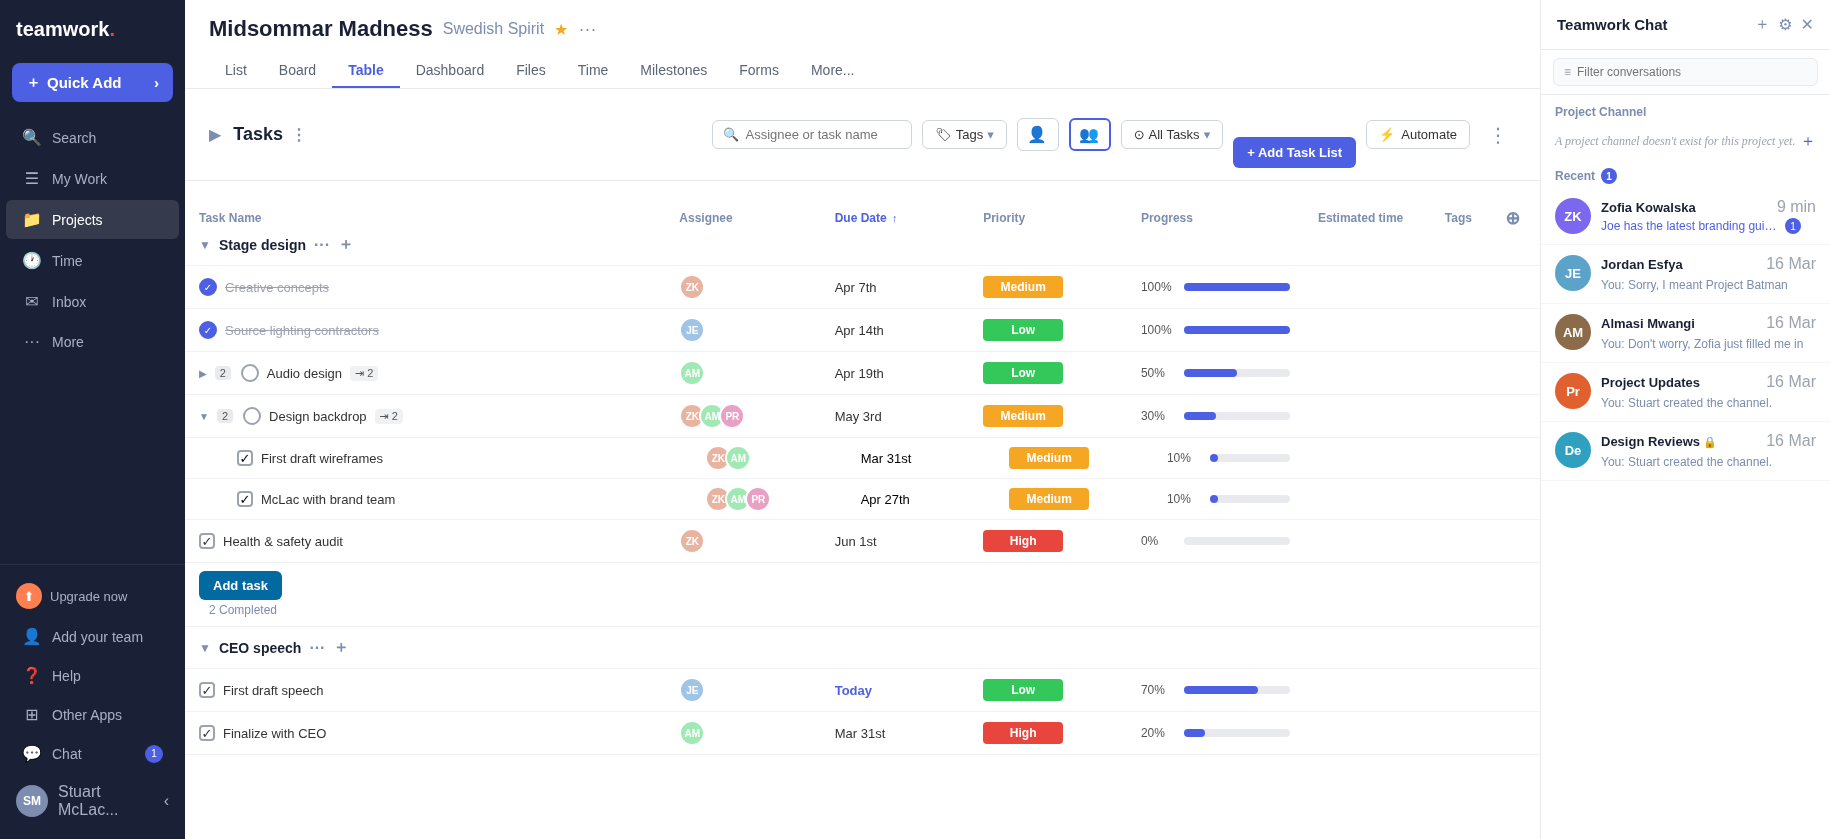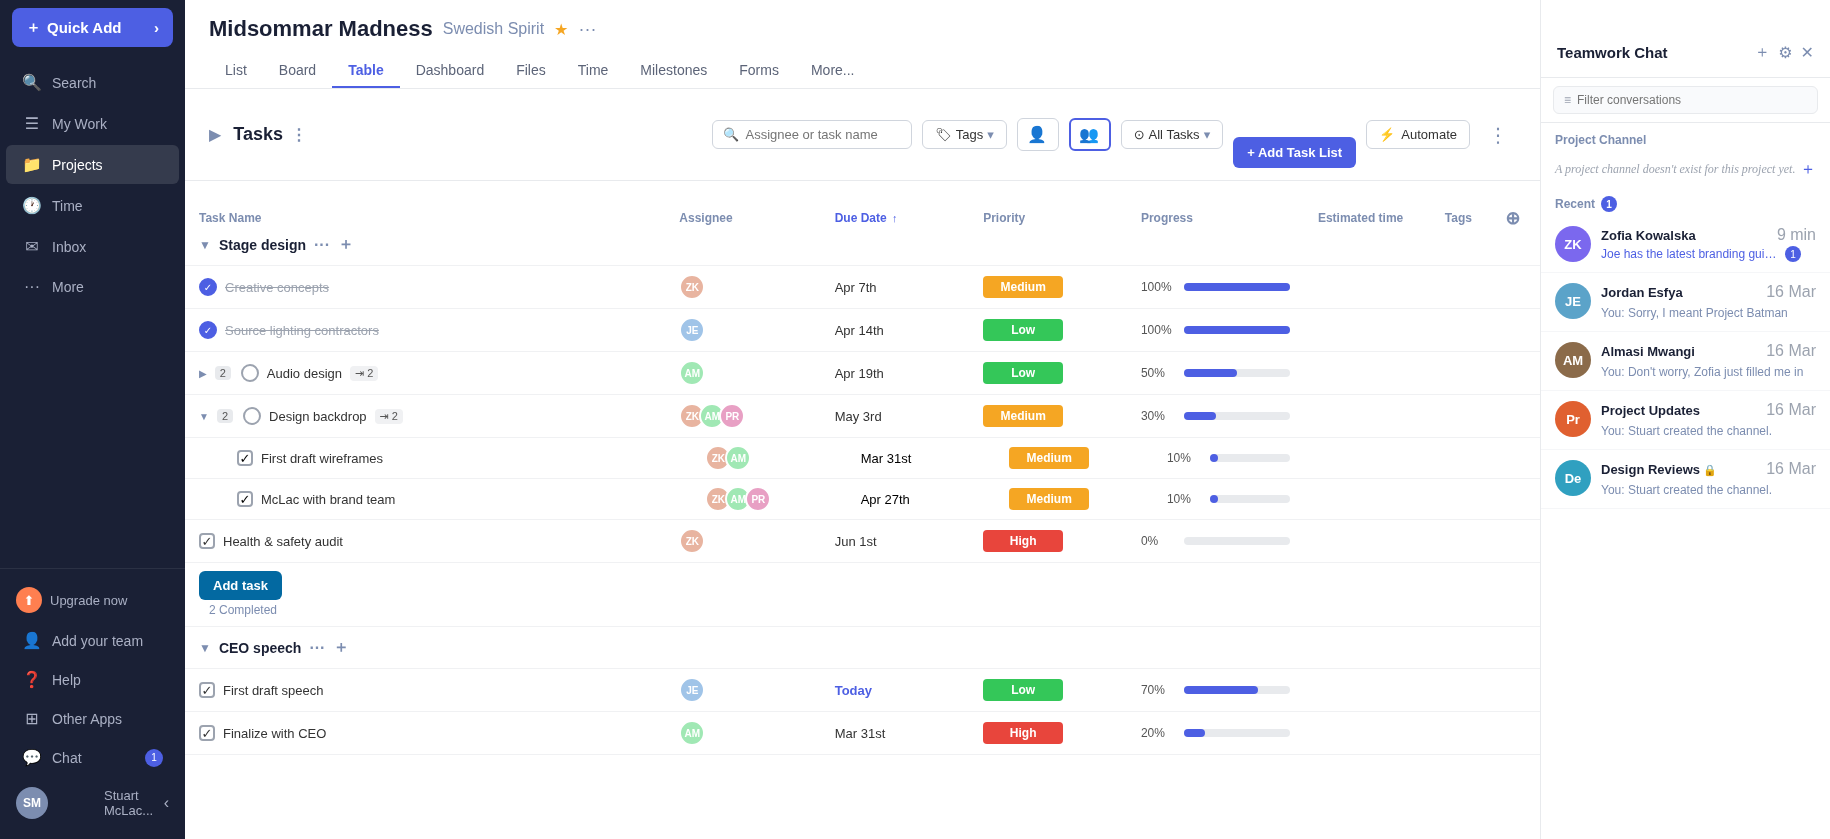--- a/index.html
+++ b/index.html
@@ -23,21 +23,21 @@
       display: flex; align-items: center; gap: 10px; padding: 10px 16px;
       color: #aab0c4; font-size: 14px; cursor: pointer; border-radius: 6px; margin: 0 6px;
     }
     .nav-item.active { background: rgba(255,255,255,0.12); color: #fff; }
     .nav-icon { font-size: 16px; width: 20px; text-align: center; }
     .nav-badge { background: #4d5fe3; color: #fff; border-radius: 50%; width: 18px; height: 18px; font-size: 10px; display: flex; align-items: center; justify-content: center; margin-left: auto; }
     .sidebar-bottom { padding: 10px 0; border-top: 1px solid rgba(255,255,255,0.08); }
     .sidebar-bottom .nav-item { color: #aab0c4; }
     .sidebar-user { display: flex; align-items: center; gap: 10px; padding: 10px 16px; cursor: pointer; }
     .user-avatar { width: 32px; height: 32px; border-radius: 50%; background: #7c8db0; display: flex; align-items: center; justify-content: center; font-size: 12px; font-weight: 600; color: #fff; overflow: hidden; }
-    .user-name { color: #aab0c4; font-size: 13px; flex: 1; margin-left: 46px; }
+    .user-name { color: #aab0c4; font-size: 16px; flex: 1; }
     .collapse-btn { color: #aab0c4; font-size: 16px; }
     .upgrade-btn { display: flex; align-items: center; gap: 8px; padding: 8px 16px; cursor: pointer; }
     .upgrade-circle { width: 26px; height: 26px; border-radius: 50%; background: #ff7f50; display: flex; align-items: center; justify-content: center; font-size: 13px; }
     .upgrade-text { color: #aab0c4; font-size: 13px; }
 
     
     #main { flex: 1; display: flex; flex-direction: column; overflow: hidden; background: #fff; }
 
     
     .topbar { padding: 16px 24px 0; border-bottom: 1px solid #e8eaed; }
@@ -120,21 +120,21 @@
 
     .due-today { color: #4d5fe3; font-weight: 600; }
 
     
     .add-task-row td { padding: 8px 14px; border-bottom: 1px solid #f0f1f3; }
     .add-task-btn { display: flex; align-items: center; gap: 6px; color: #4d5fe3; font-size: 13px; font-weight: 600; cursor: pointer; background: #0369a1; color: #fff; border: none; border-radius: 6px; padding: 7px 14px; }
     .completed-label { font-size: 12px; color: #7c8db0; margin-left: 10px; }
 
     
     #chat-panel { width: 290px; min-width: 290px; border-left: 1px solid #e8eaed; display: flex; flex-direction: column; background: #fff; }
-    .chat-header { display: flex; align-items: center; justify-content: space-between; padding: 14px 16px; border-bottom: 1px solid #e8eaed; margin-top: 28px; }
+    .chat-header { display: flex; align-items: center; justify-content: space-between; padding: 14px 16px; border-bottom: 1px solid #e8eaed; }
     .chat-title { font-size: 15px; font-weight: 700; color: #1a2035; }
     .chat-header-actions { display: flex; gap: 8px; align-items: center; }
     .chat-action-btn { background: none; border: none; cursor: pointer; color: #7c8db0; font-size: 16px; }
     .chat-search { padding: 8px 12px; border-bottom: 1px solid #e8eaed; }
     .chat-search-box { display: flex; align-items: center; gap: 6px; border: 1px solid #e8eaed; border-radius: 6px; padding: 6px 10px; font-size: 12px; color: #9ca3af; background: #f9fafc; }
     .chat-search-box input { border: none; outline: none; font-size: 12px; background: transparent; color: #555; width: 100%; }
     .chat-section-label { padding: 10px 14px 4px; font-size: 12px; font-weight: 600; color: #7c8db0; }
     .project-channel-area { padding: 8px 14px; display: flex; align-items: center; justify-content: space-between; }
     .project-channel-text { font-size: 12px; color: #9ca3af; font-style: italic; font-family: Liberation Serif, serif; }
     .channel-add-btn { color: #4d5fe3; font-size: 16px; cursor: pointer; }
@@ -158,20 +158,23 @@
     
     .expand-tri { font-size: 10px; cursor: pointer; color: #7c8db0; }
 
     
     .sort-arrow { font-size: 11px; color: #4d5fe3; margin-left: 2px; }
   </style>
 </head>
 <body>
 
 <div id="sidebar">
+  <div class="sidebar-logo">
+    <span class="logo-text">teamwork<span class="logo-dot">.</span></span>
+  </div>
 
   <button class="quick-add-btn">
     <span class="left">
       <span>＋</span>
       <span>Quick Add</span>
     </span>
     <span>›</span>
   </button>
 
   <div class="sidebar-nav">

